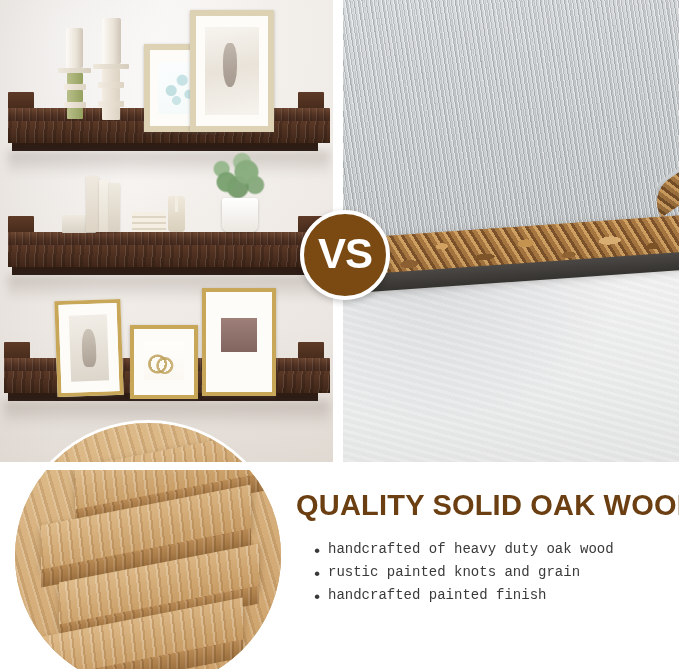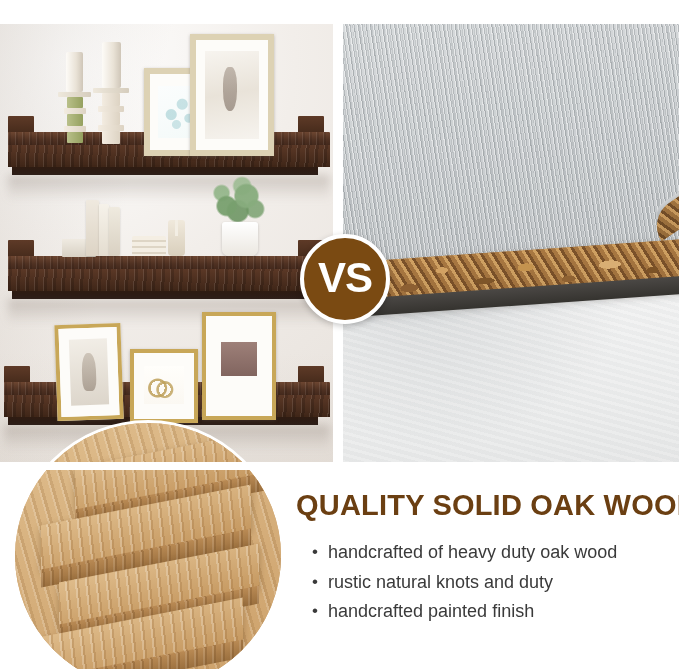--- a/index.html
+++ b/index.html
@@ -9,21 +9,20 @@
     position:relative;
     width:679px;height:669px;
     background:#ffffff;
     overflow:hidden;
   }
 
   
   .compare-area{
     position:absolute;left:0;top:0;width:679px;height:468px;
     background:#ffffff;
-    margin-top:24px;
   }
 
   
   .panel-left{
     position:absolute;left:0;top:0;width:333px;height:468px;
     background:
       radial-gradient(circle at 20% 8%, #ffffff 0%, #f2eeea 45%, #e6e0da 100%);
     overflow:hidden;
   }
   .wall-shadow{
@@ -316,24 +315,24 @@
     line-height:1.05;
     white-space:nowrap;
   }
   .bullets{
     list-style:none;
     margin:18px 0 0 16px;padding:0;
   }
   .bullets li{
     position:relative;
     color:#3a3a3a;
-    font-size:18px;
+    font-size:14px;
     line-height:1.62;
     padding-left:16px;
-    font-family:Liberation Sans, sans-serif;
+    font-family:Liberation Mono, monospace;
   }
   .bullets li:before{
     content:"\2022";
     position:absolute;left:0;top:0;
     color:#3a3a3a;font-size:17px;
   }
 </style>
 </head>
 <body>
 
@@ -452,19 +451,19 @@
         </div>
       <div class="plank p4">
           <div class="side"></div>
         </div>
     </div>
 
     <div class="info-text">
       <h2 class="headline">QUALITY SOLID OAK WOOD</h2>
       <ul class="bullets">
         <li>handcrafted of heavy duty oak wood</li>
-        <li>rustic natural knots and duty</li>
+        <li>rustic painted knots and grain</li>
         <li>handcrafted painted finish</li>
       </ul>
     </div>
   </div>
 
 </div>
 
 </body></html>

